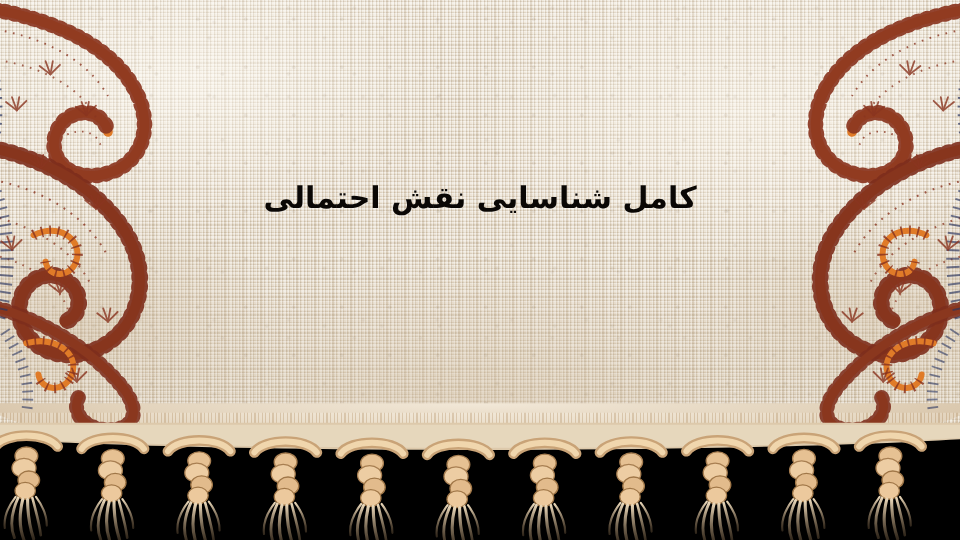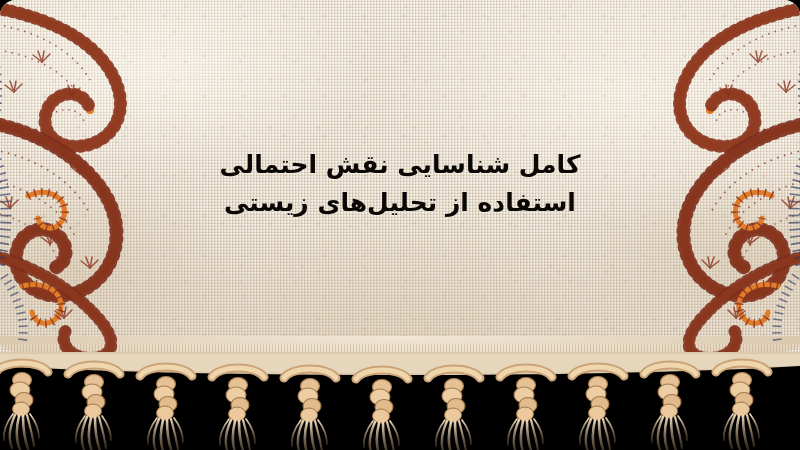--- a/index.html
+++ b/index.html
@@ -6,21 +6,20 @@
   html,body{margin:0;padding:0;background:#000;}
   *{box-sizing:border-box;}
 
   .stage{
     position:relative;
     width:800px;height:450px;
     overflow:hidden;
     background:#000;
     font-family:"DejaVu Sans","Liberation Sans",sans-serif;
     user-select:none;
-    border-radius:16px;
   }
 
   
   .cloth{
     position:absolute;left:0;top:0;width:800px;height:378px;
     background-color:#e4d9c7;
     background-image:
       
       radial-gradient(ellipse 300px 160px at 20% 18%, rgba(255,252,245,.55), rgba(255,252,245,0) 70%),
       radial-gradient(ellipse 340px 180px at 78% 25%, rgba(255,251,243,.45), rgba(255,251,243,0) 70%),
@@ -276,21 +275,20 @@
             <path d="M0 0 L-4 -11"></path>
             <path d="M0 0 L2 -11"></path>
             <path d="M0 0 L8 -8"></path>
           </g>
       </g>
     </svg>
   </div>
 
   <div class="title-block">
     <span class="title-line l1">کامل شناسایی نقش احتمالی</span>
-    <span class="title-line l3">استفاده از تحلیل‌های زیستی</span>
   </div>
 
   <div class="fringe">
     <svg viewBox="0 0 800 98" xmlns="http://www.w3.org/2000/svg">
       <defs>
         <linearGradient id="cord" x1="0" y1="0" x2="1" y2="0">
           <stop offset="0%" stop-color="#b98f60"></stop>
           <stop offset="35%" stop-color="#f0d2a8"></stop>
           <stop offset="70%" stop-color="#dcb customerService"></stop>
           <stop offset="70%" stop-color="#dcb184"></stop>

